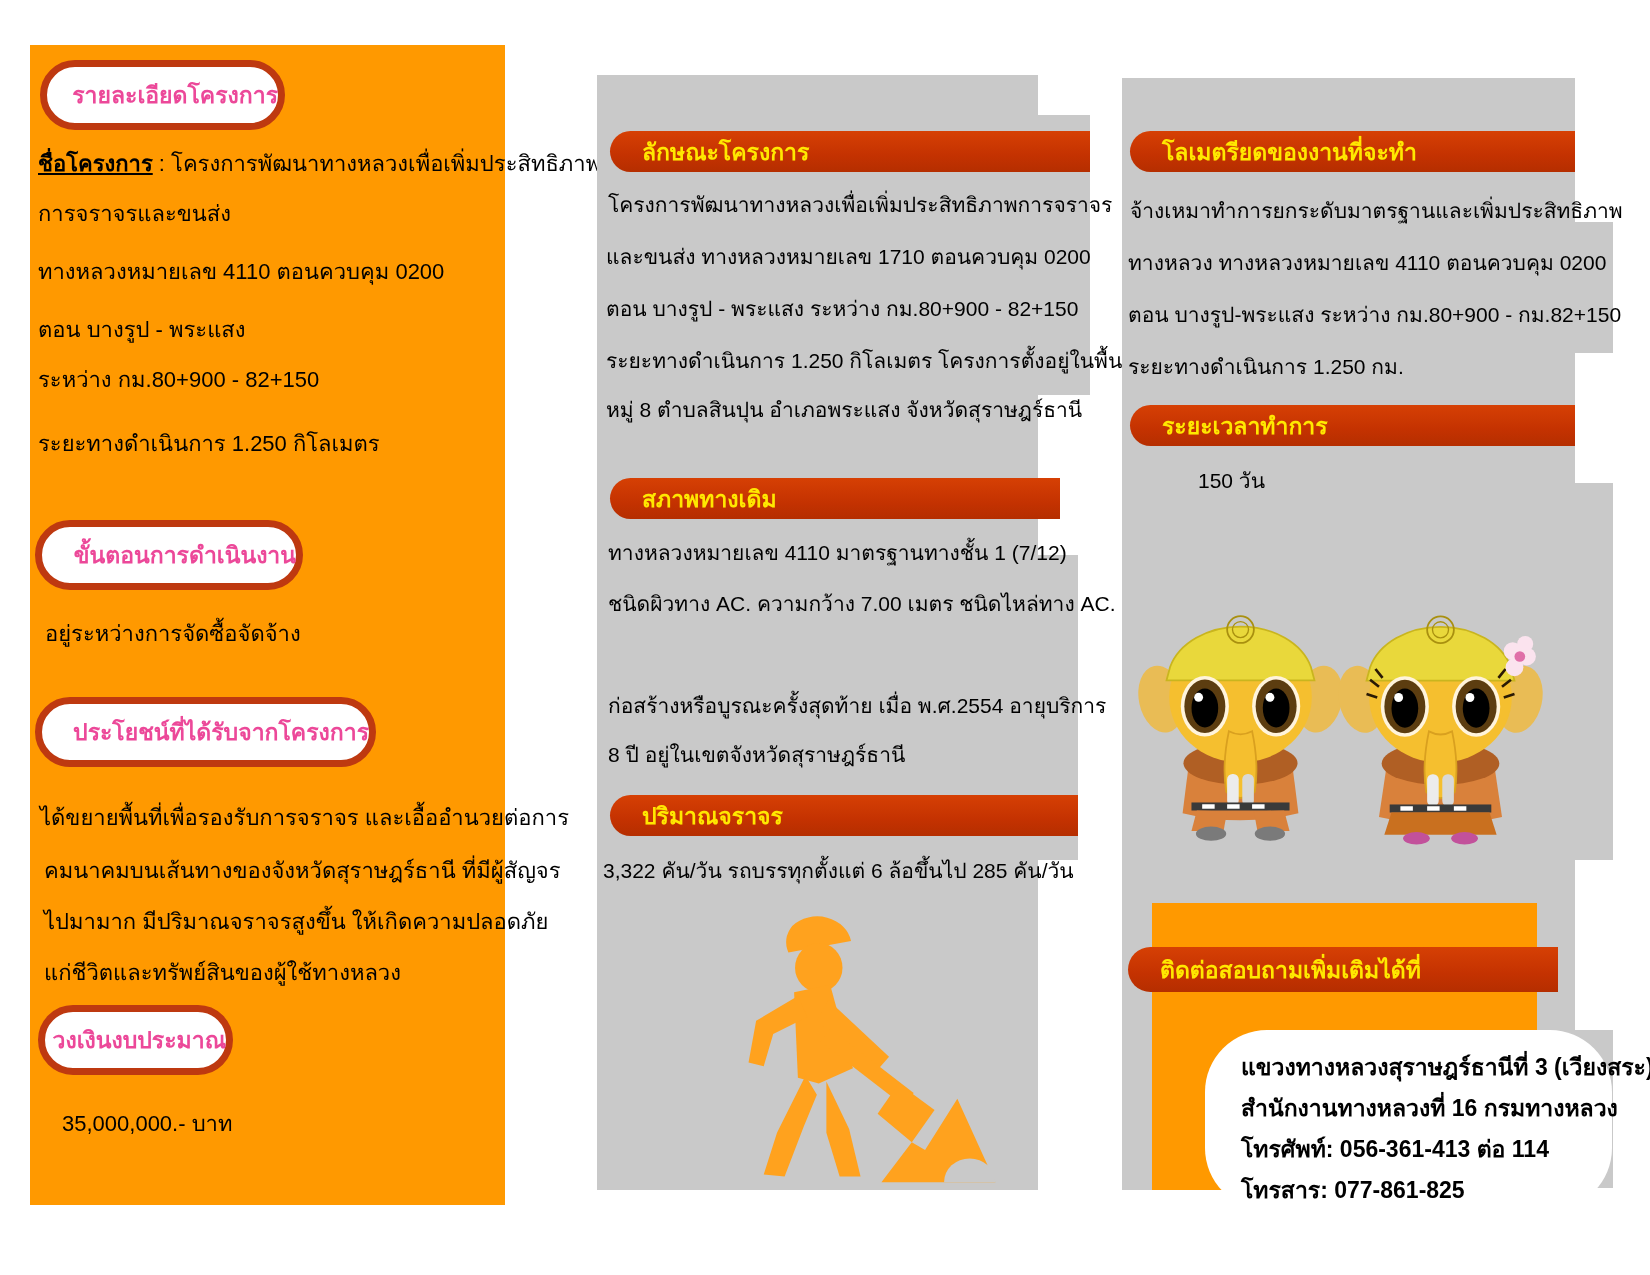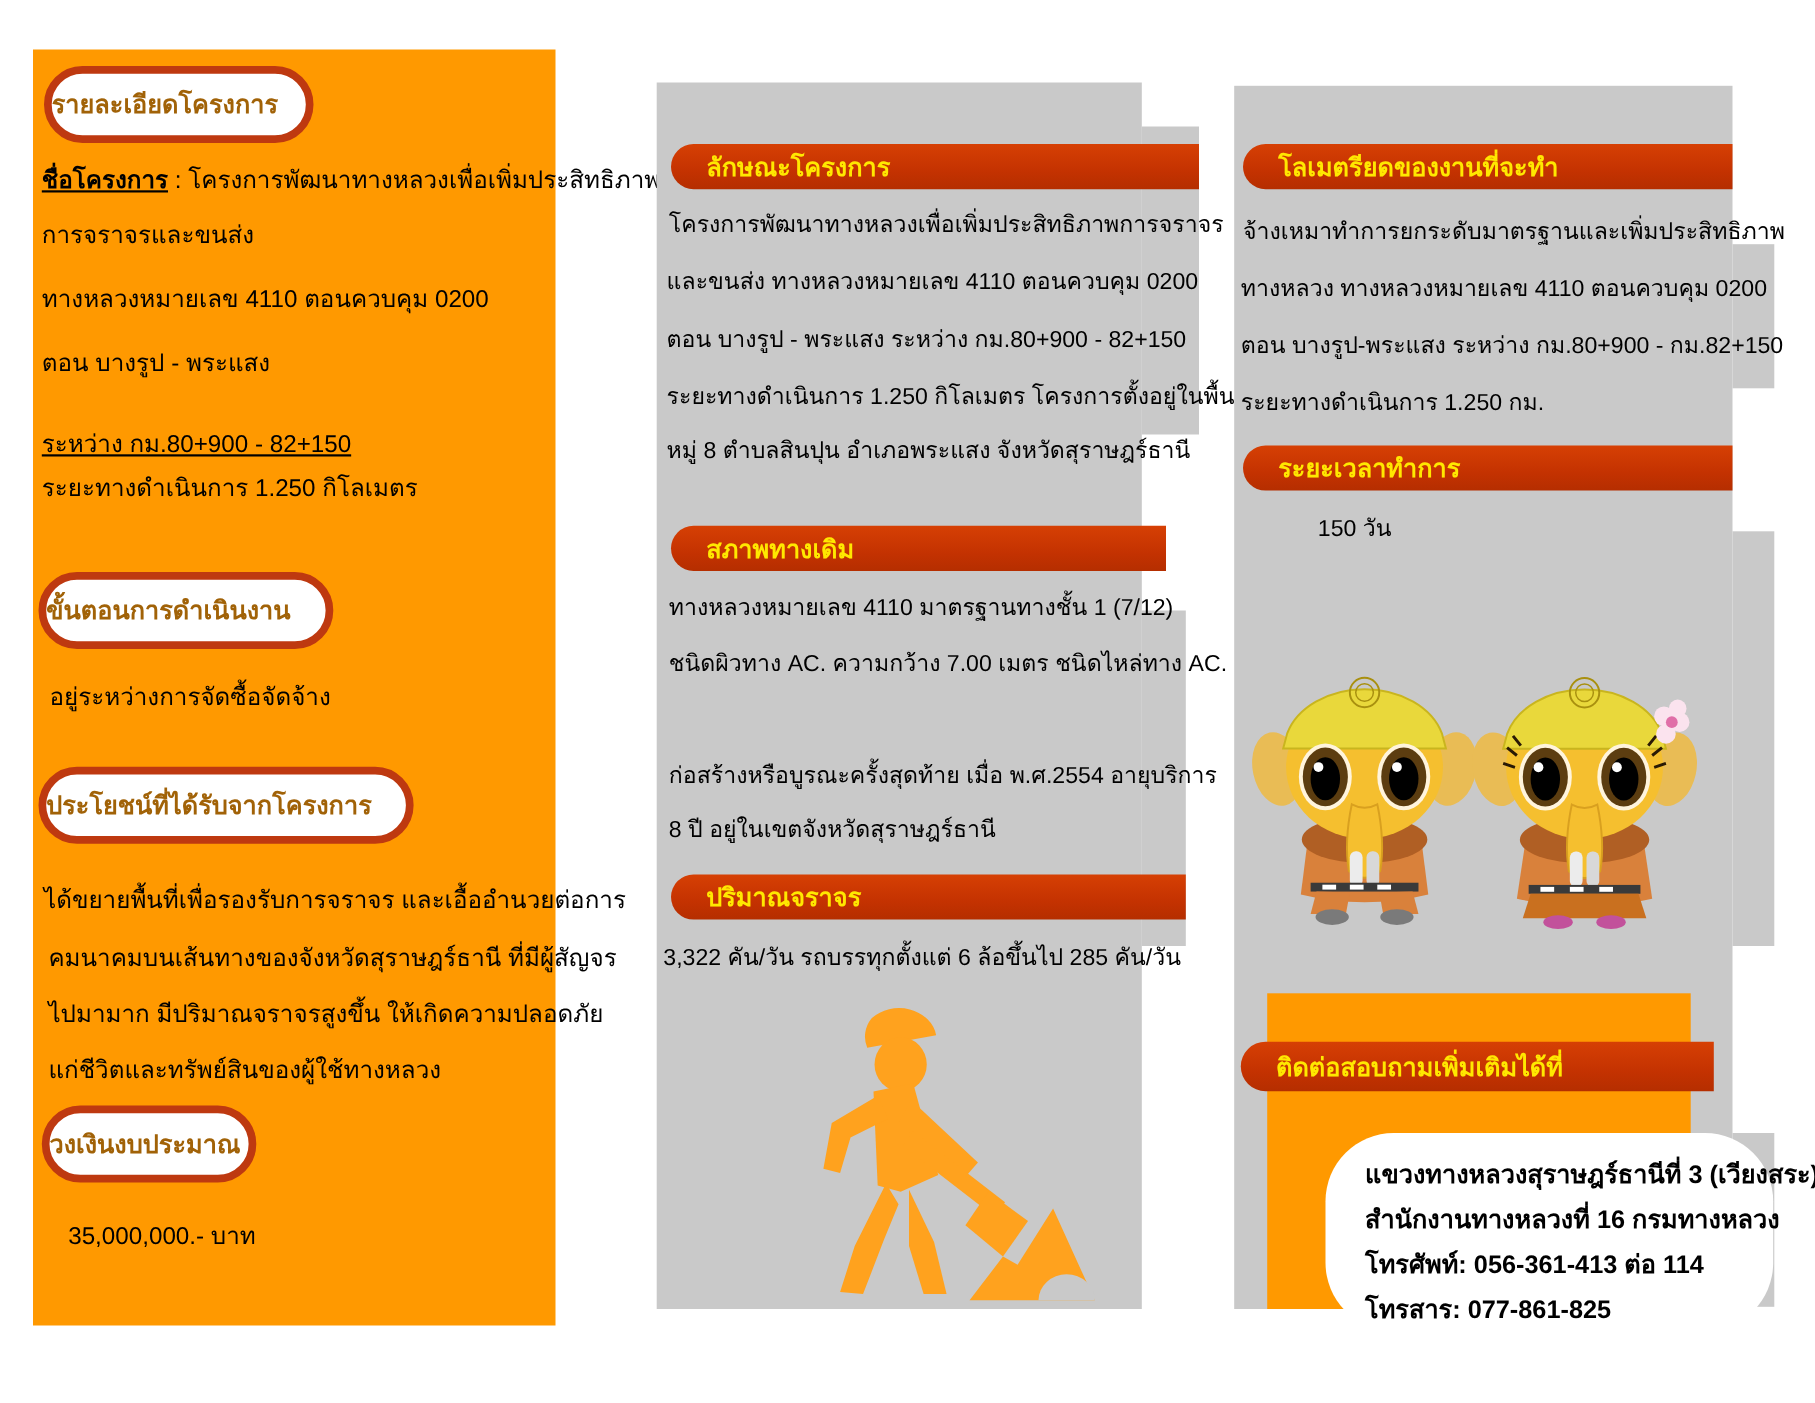--- a/index.html
+++ b/index.html
@@ -2,22 +2,22 @@
 <html><head>
 <meta charset="utf-8">
 <style>
   html,body{margin:0;padding:0;background:#ffffff;}
   .page{position:relative;width:1650px;height:1275px;background:#ffffff;overflow:hidden;
         font-family:"Liberation Sans","DejaVu Sans",sans-serif;color:#000;}
   .abs{position:absolute;}
   .orange{background:#FF9900;}
   .gray{background:#C9C9C9;}
   .bubble-head{background:#ffffff;border:7px solid #BE3910;border-radius:38px;
-        display:flex;align-items:center;justify-content:flex-start;
-        font-weight:bold;font-size:23px;color:#a16207;box-sizing:border-box;}
+        display:flex;align-items:center;justify-content:flex-end;
+        font-weight:bold;font-size:23px;color:#ec4899;box-sizing:border-box;}
   .bar-head{background:linear-gradient(180deg,#D64004 0%,#C43201 60%,#B52E00 100%);
         border-radius:24px 0 0 24px;color:#FFE800;font-weight:bold;font-size:23px;
         display:flex;align-items:center;padding-left:32px;box-sizing:border-box;white-space:nowrap;}
   .tline{font-size:22px;white-space:nowrap;line-height:1.25;}
   .tline-m{font-size:21px;white-space:nowrap;line-height:1.25;}
   .u-bold{font-weight:bold;text-decoration:underline;}
   .contact-bubble{background:#ffffff;border-radius:62px;}
   .contact-line{position:absolute;left:36px;font-size:23px;font-weight:bold;white-space:nowrap;}
 </style>
 </head>
@@ -31,21 +31,21 @@
     <span>รายละเอียดโครงการ</span>
   </div>
 
   <div class="abs tline" style="left:38px;top:150px;">
     <span class="u-bold">ชื่อโครงการ</span>
     <span>: โครงการพัฒนาทางหลวงเพื่อเพิ่มประสิทธิภาพ</span>
   </div>
   <div class="abs tline" style="left:38px;top:200px;">การจราจรและขนส่ง</div>
   <div class="abs tline" style="left:38px;top:258px;">ทางหลวงหมายเลข  4110 ตอนควบคุม 0200</div>
   <div class="abs tline" style="left:38px;top:316px;">ตอน บางรูป - พระแสง</div>
-  <div class="abs tline" style="left:38px;top:390px;text-decoration:underline;">ระหว่าง กม.80+900 - 82+150</div>
+  <div class="abs tline" style="left:38px;top:366px;">ระหว่าง กม.80+900 - 82+150</div>
   <div class="abs tline" style="left:38px;top:430px;">ระยะทางดำเนินการ 1.250 กิโลเมตร</div>
 
   <div class="abs bubble-head" style="left:35px;top:520px;width:268px;height:70px;">
     <span>ขั้นตอนการดำเนินงาน</span>
   </div>
   <div class="abs tline" style="left:45px;top:620px;">อยู่ระหว่างการจัดซื้อจัดจ้าง</div>
 
   <div class="abs bubble-head" style="left:35px;top:697px;width:341px;height:70px;">
     <span>ประโยชน์ที่ได้รับจากโครงการ</span>
   </div>
@@ -60,21 +60,21 @@
   <div class="abs tline" style="left:62px;top:1110px;">35,000,000.- บาท</div>
 
   <div class="abs gray" style="left:597px;top:75px;width:441px;height:1115px;"></div>
   <div class="abs gray" style="left:1038px;top:115px;width:52px;height:280px;"></div>
   <div class="abs gray" style="left:1038px;top:555px;width:40px;height:305px;"></div>
 
   <div class="abs bar-head" style="left:610px;top:131px;width:480px;height:41px;">
     <span>ลักษณะโครงการ</span>
   </div>
   <div class="abs tline-m" style="left:608px;top:192px;">โครงการพัฒนาทางหลวงเพื่อเพิ่มประสิทธิภาพการจราจร</div>
-  <div class="abs tline-m" style="left:606px;top:244px;">และขนส่ง ทางหลวงหมายเลข  4110 ตอนควบคุม 0200</div>
+  <div class="abs tline-m" style="left:606px;top:244px;">และขนส่ง ทางหลวงหมายเลข  1710 ตอนควบคุม 0200</div>
   <div class="abs tline-m" style="left:606px;top:296px;">ตอน บางรูป - พระแสง ระหว่าง กม.80+900 - 82+150</div>
   <div class="abs tline-m" style="left:606px;top:348px;">ระยะทางดำเนินการ 1.250 กิโลเมตร โครงการตั้งอยู่ในพื้นที่</div>
   <div class="abs tline-m" style="left:606px;top:397px;">หมู่ 8 ตำบลสินปุน อำเภอพระแสง จังหวัดสุราษฎร์ธานี</div>
 
   <div class="abs bar-head" style="left:610px;top:478px;width:450px;height:41px;">
     <span>สภาพทางเดิม</span>
   </div>
   <div class="abs tline-m" style="left:608px;top:540px;">ทางหลวงหมายเลข 4110 มาตรฐานทางชั้น 1 (7/12)</div>
   <div class="abs tline-m" style="left:608px;top:591px;">ชนิดผิวทาง AC. ความกว้าง 7.00 เมตร ชนิดไหล่ทาง AC.</div>
   <div class="abs tline-m" style="left:608px;top:693px;">ก่อสร้างหรือบูรณะครั้งสุดท้าย เมื่อ พ.ศ.2554 อายุบริการ</div>

